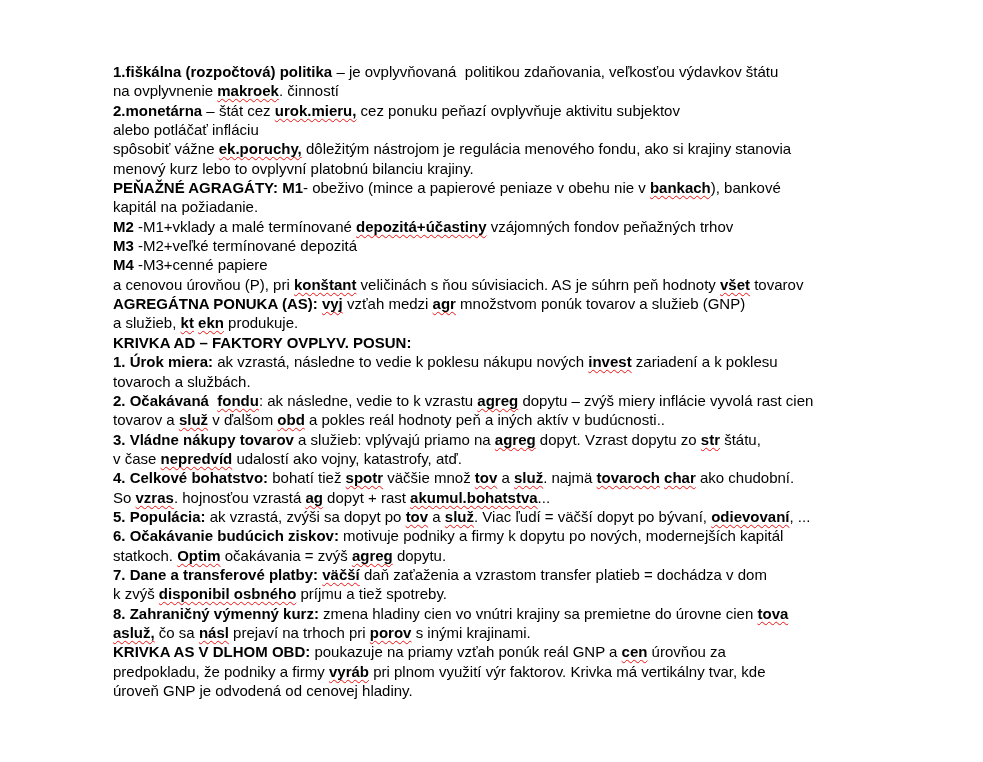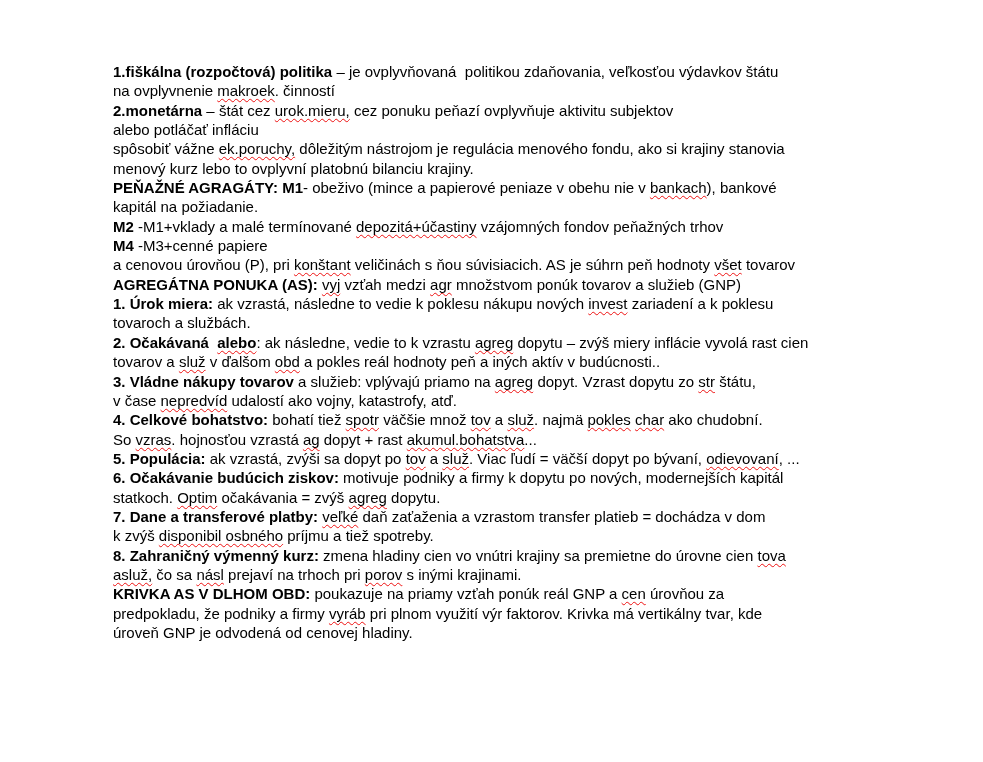--- a/index.html
+++ b/index.html
@@ -33,51 +33,55 @@
   .b {
     font-weight: bold;
   }
   .sq {
     text-decoration-line: underline;
     text-decoration-style: wavy;
     text-decoration-color: #ee1111;
     text-decoration-thickness: 1px;
     text-underline-offset: 2px;
     text-decoration-skip-ink: none;
+    font-weight: bold;
   }
 </style>
 </head>
 <body>
 
 <div class="page">
   <div class="doc" id="doc">
       <div class="line"><span class="b">1.fiškálna (rozpočtová) politika</span><span> – je ovplyvňovaná  politikou zdaňovania, veľkosťou výdavkov štátu</span></div>
       <div class="line"><span>na ovplyvnenie </span><span class="sq">makroek</span><span>. činností</span></div>
       <div class="line"><span class="b">2.monetárna</span><span> – štát cez </span><span class="sq">urok.mieru,</span><span> cez ponuku peňazí ovplyvňuje aktivitu subjektov</span></div>
       <div class="line"><span>alebo potláčať infláciu</span></div>
       <div class="line"><span>spôsobiť vážne </span><span class="sq">ek.poruchy,</span><span> dôležitým nástrojom je regulácia menového fondu, ako si krajiny stanovia</span></div>
       <div class="line"><span>menový kurz lebo to ovplyvní platobnú bilanciu krajiny.</span></div>
       <div class="line"><span class="b">PEŇAŽNÉ AGRAGÁTY: M1</span><span>- obeživo (mince a papierové peniaze v obehu nie v </span><span class="sq">bankach</span><span>), bankové</span></div>
       <div class="line"><span>kapitál na požiadanie.</span></div>
       <div class="line"><span class="b">M2</span><span> -M1+vklady a malé termínované </span><span class="sq">depozitá+účastiny</span><span> vzájomných fondov peňažných trhov</span></div>
+      <div class="line"><span class="b">M3</span><span> -M2+veľké termínované depozitá</span></div>
       <div class="line"><span class="b">M4</span><span> -M3+cenné papiere</span></div>
       <div class="line"><span>a cenovou úrovňou (P), pri </span><span class="sq">konštant</span><span> veličinách s ňou súvisiacich. AS je súhrn peň hodnoty </span><span class="sq">všet</span><span> tovarov</span></div>
       <div class="line"><span class="b">AGREGÁTNA PONUKA (AS):</span><span> </span><span class="sq">vyj</span><span> vzťah medzi </span><span class="sq">agr</span><span> množstvom ponúk tovarov a služieb (GNP)</span></div>
+      <div class="line"><span>a služieb, </span><span class="sq">kt</span><span> </span><span class="sq">ekn</span><span> produkuje.</span></div>
+      <div class="line"><span class="b">KRIVKA AD – FAKTORY OVPLYV. POSUN:</span></div>
       <div class="line"><span class="b">1. Úrok miera:</span><span> ak vzrastá, následne to vedie k poklesu nákupu nových </span><span class="sq">invest</span><span> zariadení a k poklesu</span></div>
       <div class="line"><span>tovaroch a službách.</span></div>
-      <div class="line"><span class="b">2. Očakávaná  </span><span class="b sq">alebo</span><span>: ak následne, vedie to k vzrastu </span><span class="sq">agreg</span><span> dopytu – zvýš miery inflácie vyvolá rast cien</span></div>
+      <div class="line"><span class="b">2. Očakávaná  </span><span class="b sq">fondu</span><span>: ak následne, vedie to k vzrastu </span><span class="sq">agreg</span><span> dopytu – zvýš miery inflácie vyvolá rast cien</span></div>
       <div class="line"><span>tovarov a </span><span class="sq">služ</span><span> v ďalšom </span><span class="sq">obd</span><span> a pokles reál hodnoty peň a iných aktív v budúcnosti..</span></div>
       <div class="line"><span class="b">3. Vládne nákupy tovarov</span><span> a služieb: vplývajú priamo na </span><span class="sq">agreg</span><span> dopyt. Vzrast dopytu zo </span><span class="sq">str</span><span> štátu,</span></div>
       <div class="line"><span>v čase </span><span class="sq">nepredvíd</span><span> udalostí ako vojny, katastrofy, atď.</span></div>
-      <div class="line"><span class="b">4. Celkové bohatstvo:</span><span> bohatí tiež </span><span class="sq">spotr</span><span> väčšie množ </span><span class="sq">tov</span><span> a </span><span class="sq">služ</span><span>. najmä </span><span class="sq">pokles</span><span> </span><span class="sq">char</span><span> ako chudobní.</span></div>
+      <div class="line"><span class="b">4. Celkové bohatstvo:</span><span> bohatí tiež </span><span class="sq">spotr</span><span> väčšie množ </span><span class="sq">tov</span><span> a </span><span class="sq">služ</span><span>. najmä </span><span class="sq">tovaroch</span><span> </span><span class="sq">char</span><span> ako chudobní.</span></div>
       <div class="line"><span>So </span><span class="sq">vzras</span><span>. hojnosťou vzrastá </span><span class="sq">ag</span><span> dopyt + rast </span><span class="sq">akumul.bohatstva</span><span>...</span></div>
       <div class="line"><span class="b">5. Populácia:</span><span> ak vzrastá, zvýši sa dopyt po </span><span class="sq">tov</span><span> a </span><span class="sq">služ</span><span>. Viac ľudí = väčší dopyt po bývaní, </span><span class="sq">odievovaní</span><span>, ...</span></div>
       <div class="line"><span class="b">6. Očakávanie budúcich ziskov:</span><span> motivuje podniky a firmy k dopytu po nových, modernejších kapitál</span></div>
       <div class="line"><span>statkoch. </span><span class="sq">Optim</span><span> očakávania = zvýš </span><span class="sq">agreg</span><span> dopytu.</span></div>
-      <div class="line"><span class="b">7. Dane a transferové platby:</span><span> </span><span class="sq">veľké</span><span> daň zaťaženia a vzrastom transfer platieb = dochádza v dom</span></div>
+      <div class="line"><span class="b">7. Dane a transferové platby:</span><span> </span><span class="sq">väčší</span><span> daň zaťaženia a vzrastom transfer platieb = dochádza v dom</span></div>
       <div class="line"><span>k zvýš </span><span class="sq">disponibil osbného</span><span> príjmu a tiež spotreby.</span></div>
       <div class="line"><span class="b">8. Zahraničný výmenný kurz:</span><span> zmena hladiny cien vo vnútri krajiny sa premietne do úrovne cien </span><span class="sq">tova</span></div>
       <div class="line"><span class="sq">asluž,</span><span> čo sa </span><span class="sq">násl</span><span> prejaví na trhoch pri </span><span class="sq">porov</span><span> s inými krajinami.</span></div>
       <div class="line"><span class="b">KRIVKA AS V DLHOM OBD:</span><span> poukazuje na priamy vzťah ponúk reál GNP a </span><span class="sq">cen</span><span> úrovňou za</span></div>
       <div class="line"><span>predpokladu, že podniky a firmy </span><span class="sq">vyráb</span><span> pri plnom využití výr faktorov. Krivka má vertikálny tvar, kde</span></div>
       <div class="line"><span>úroveň GNP je odvodená od cenovej hladiny.</span></div>
     </div>
 </div>
 
 </body></html>

